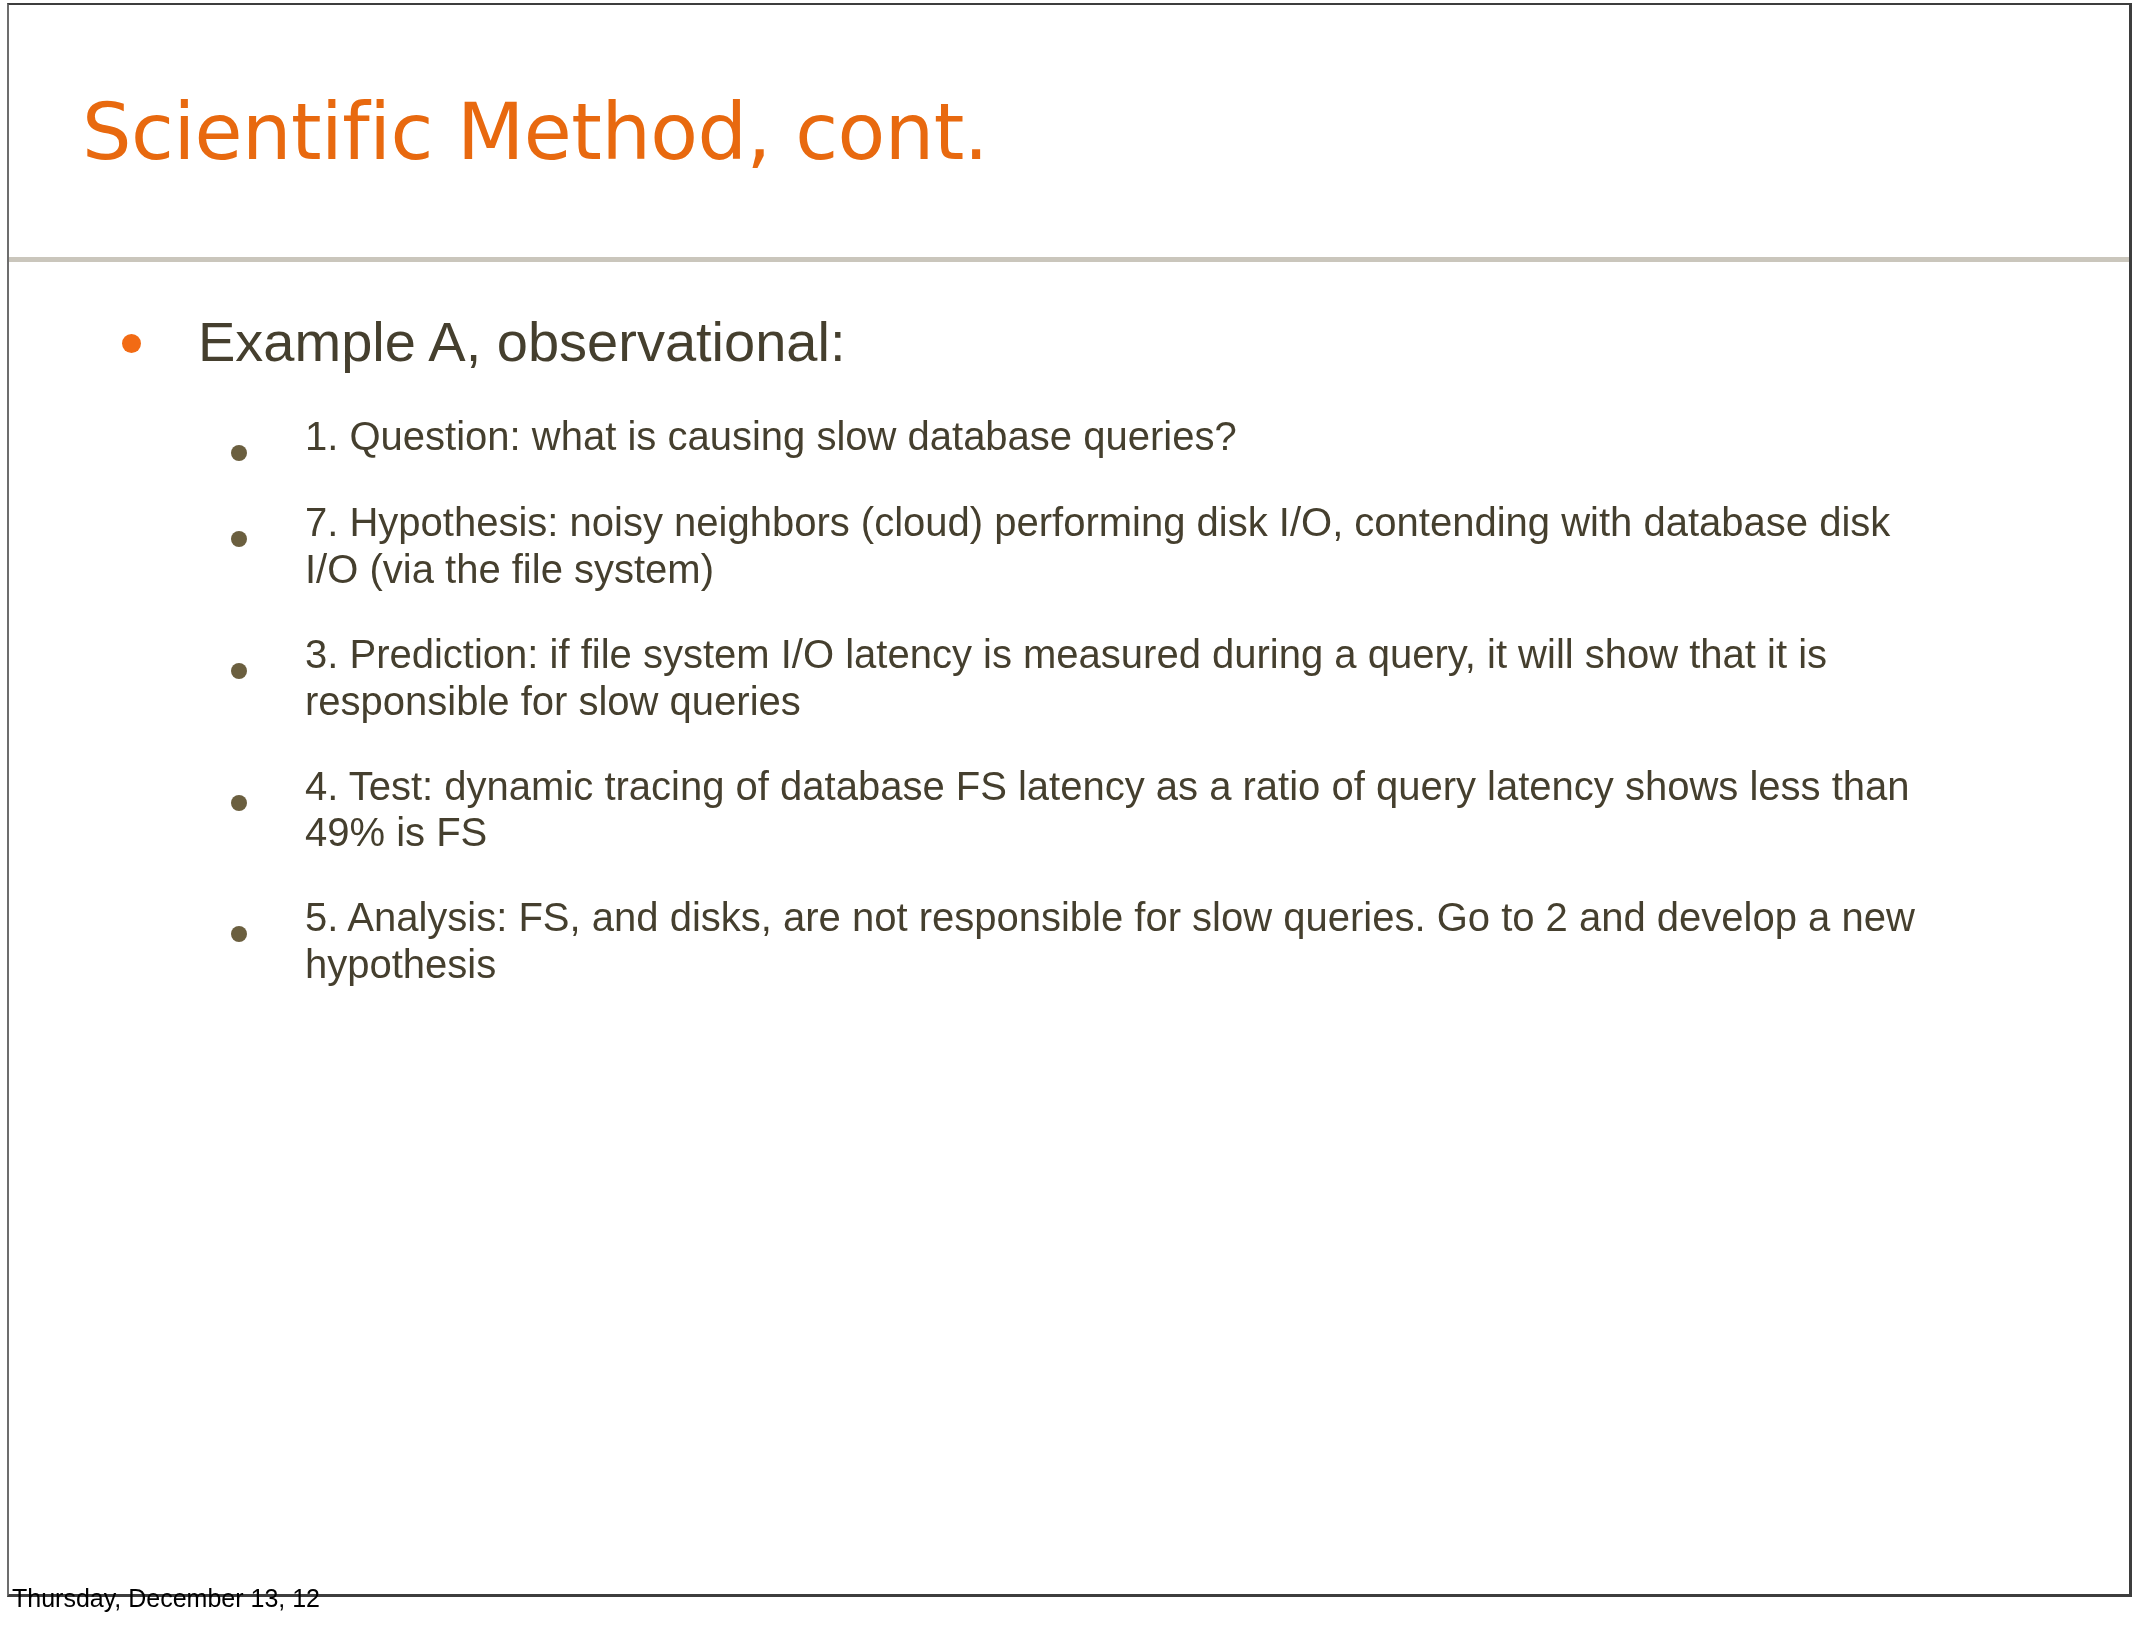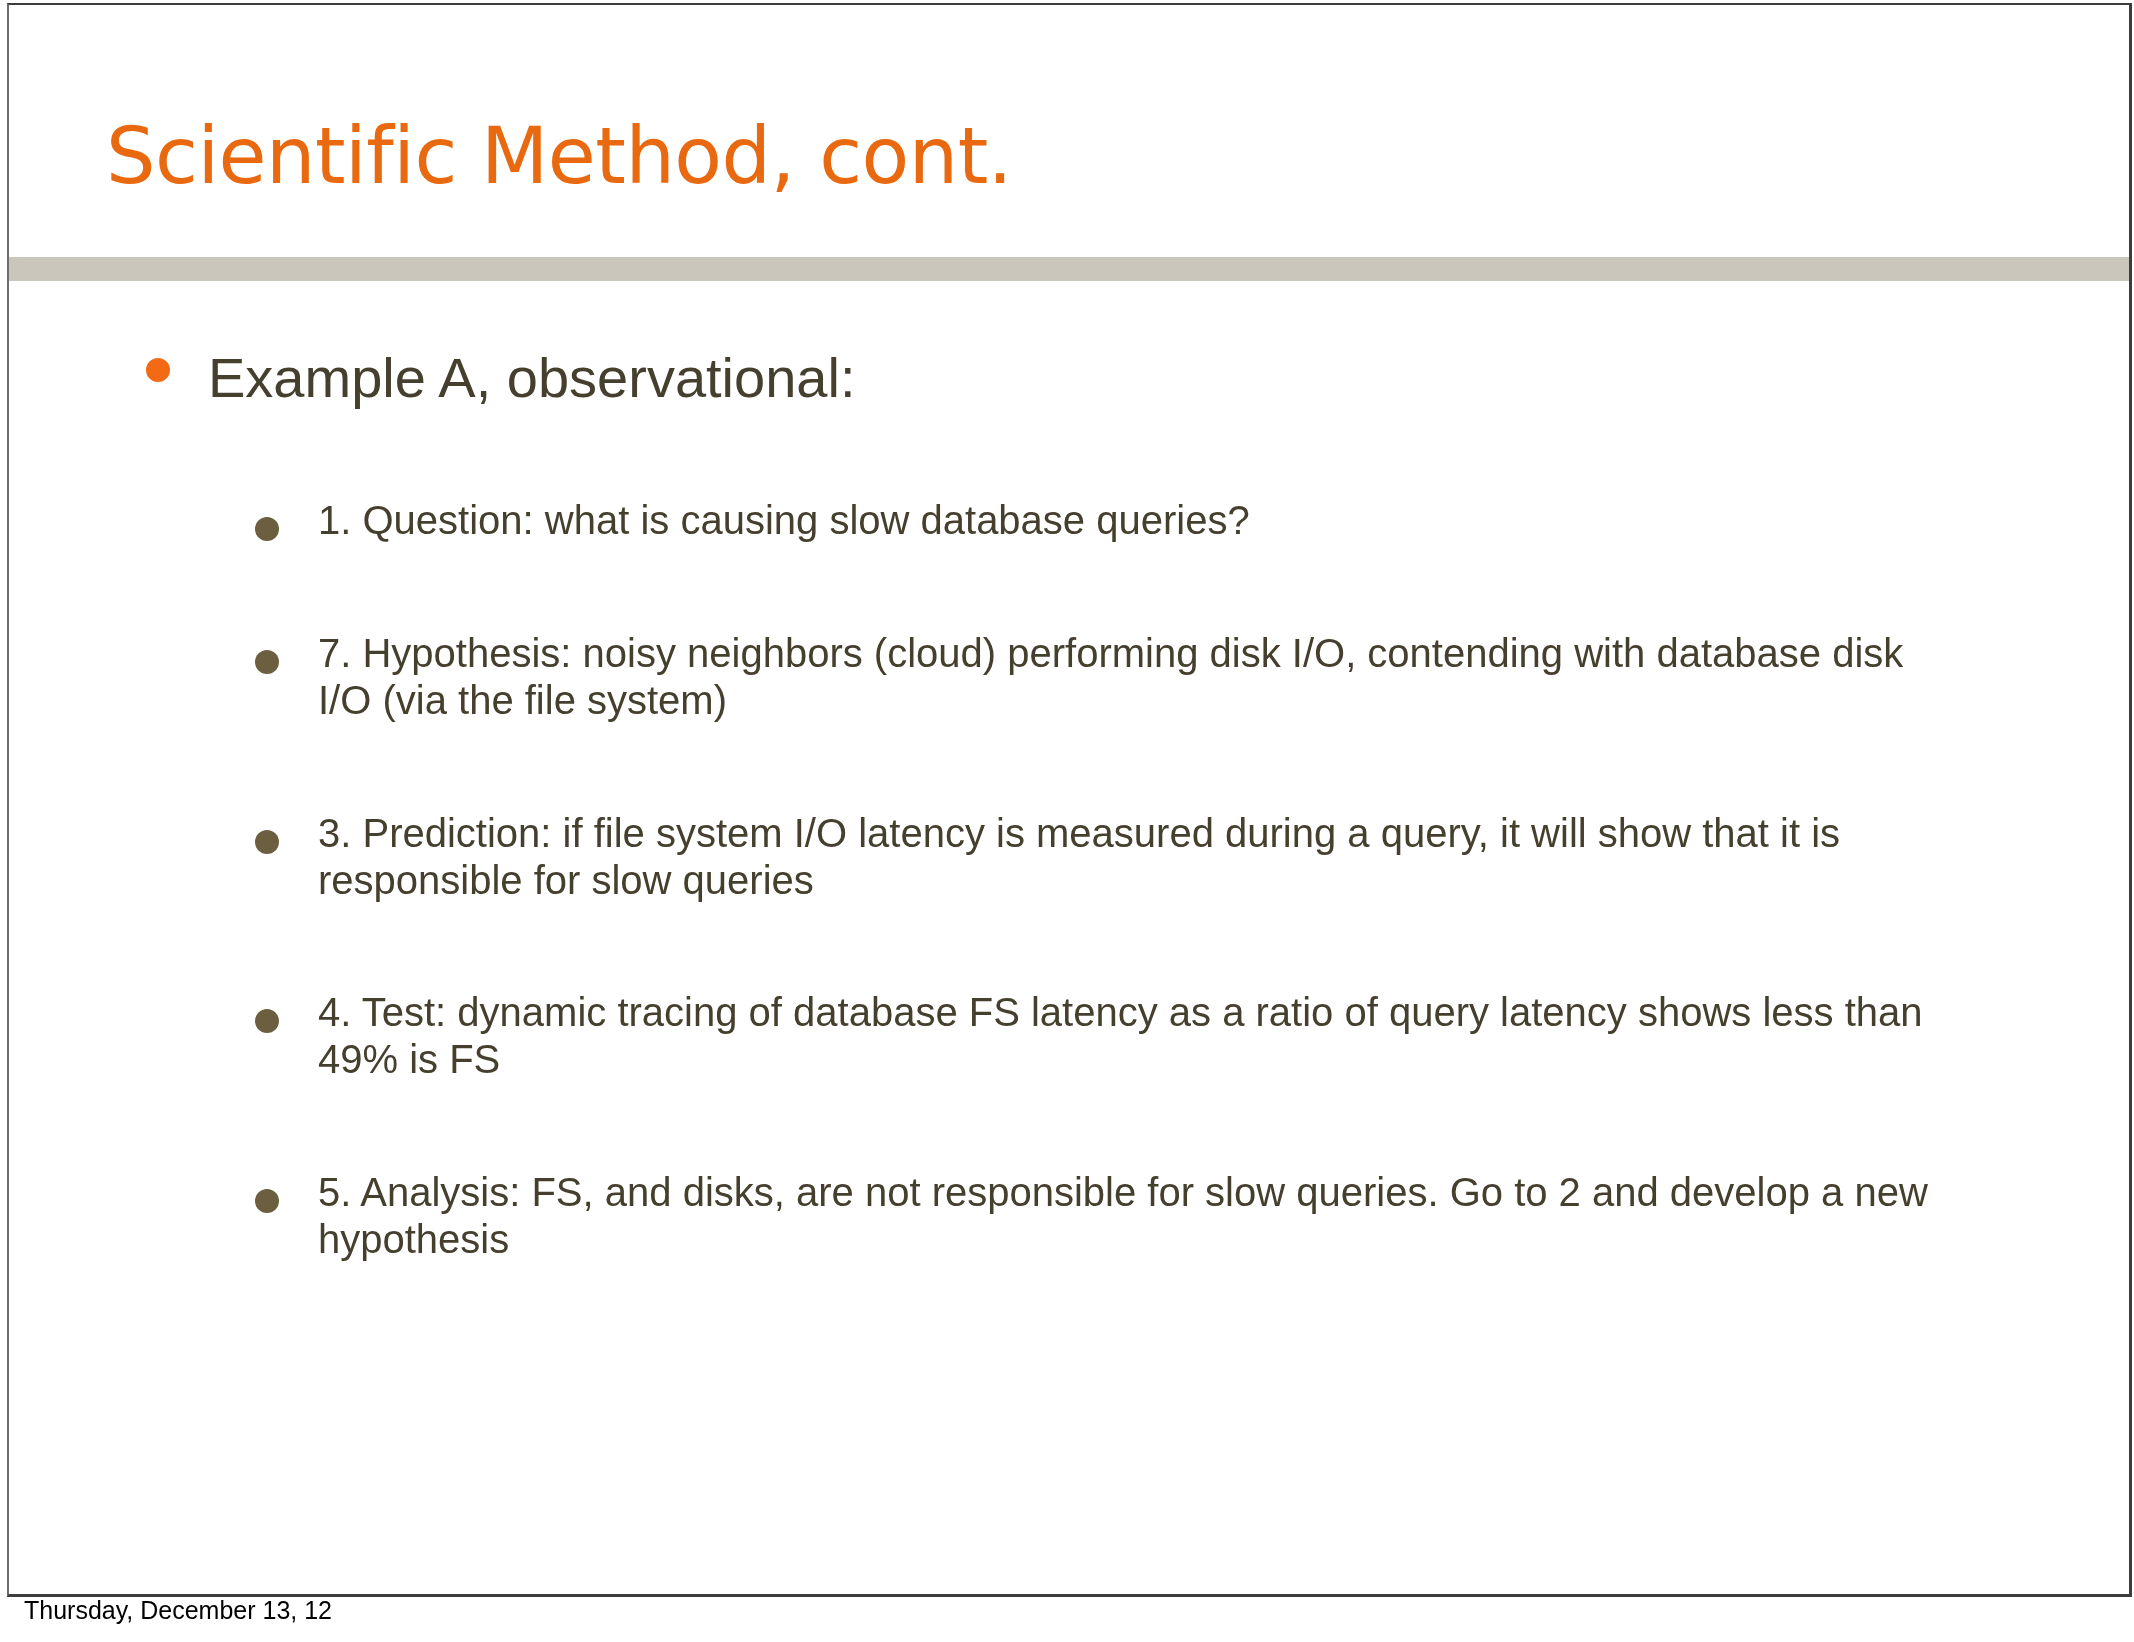--- a/index.html
+++ b/index.html
@@ -1,15 +1,15 @@
 <!DOCTYPE html>
 <html><head>
 <meta charset="utf-8">
 <style>
-  * { box-sizing: border-box; margin: 0; padding: 12px; }
+  * { box-sizing: border-box; margin: 0; padding: 0; }
   html, body {
     width: 2134px;
     height: 1642px;
     background: #ffffff;
     font-family: "Liberation Sans", sans-serif;
     overflow: hidden;
   }
 
   #slide {
     position: absolute;
@@ -57,20 +57,21 @@
     position: absolute;
     left: 0px;
     top: 300px;
     width: 2125px;
   }
 
   .bullet-row {
     position: relative;
     display: flex;
     align-items: flex-start;
+    gap: 31px;
   }
 
   .bullet-dot {
     flex: 0 0 auto;
     border-radius: 50%;
   }
 
   .bullet-text {
     color: #453F2E;
     font-family: "Liberation Sans", sans-serif;

